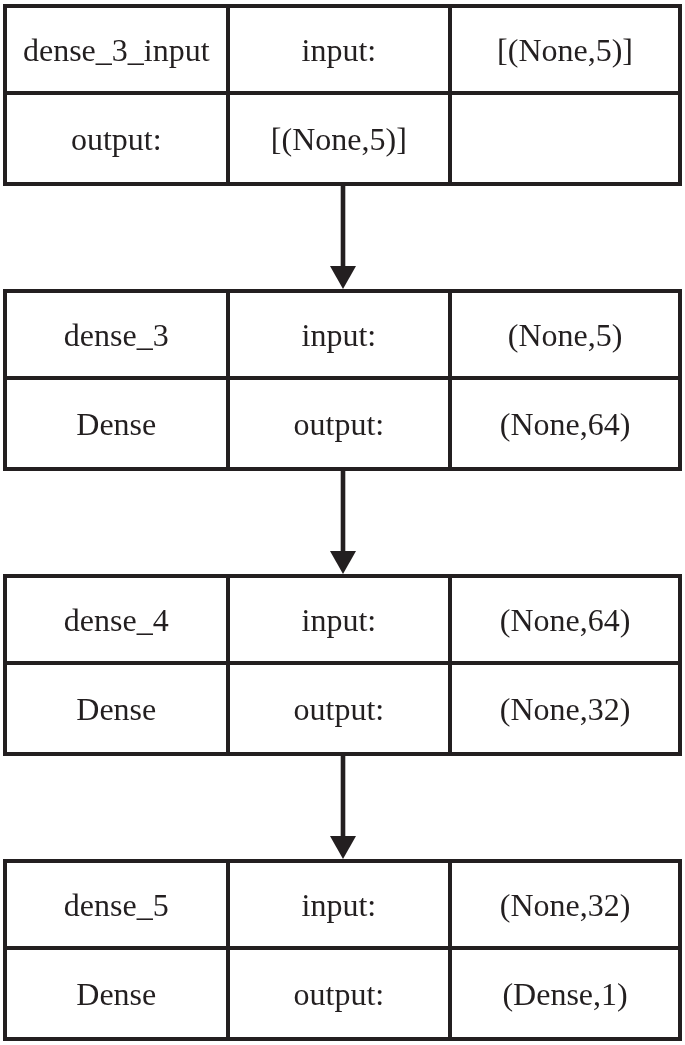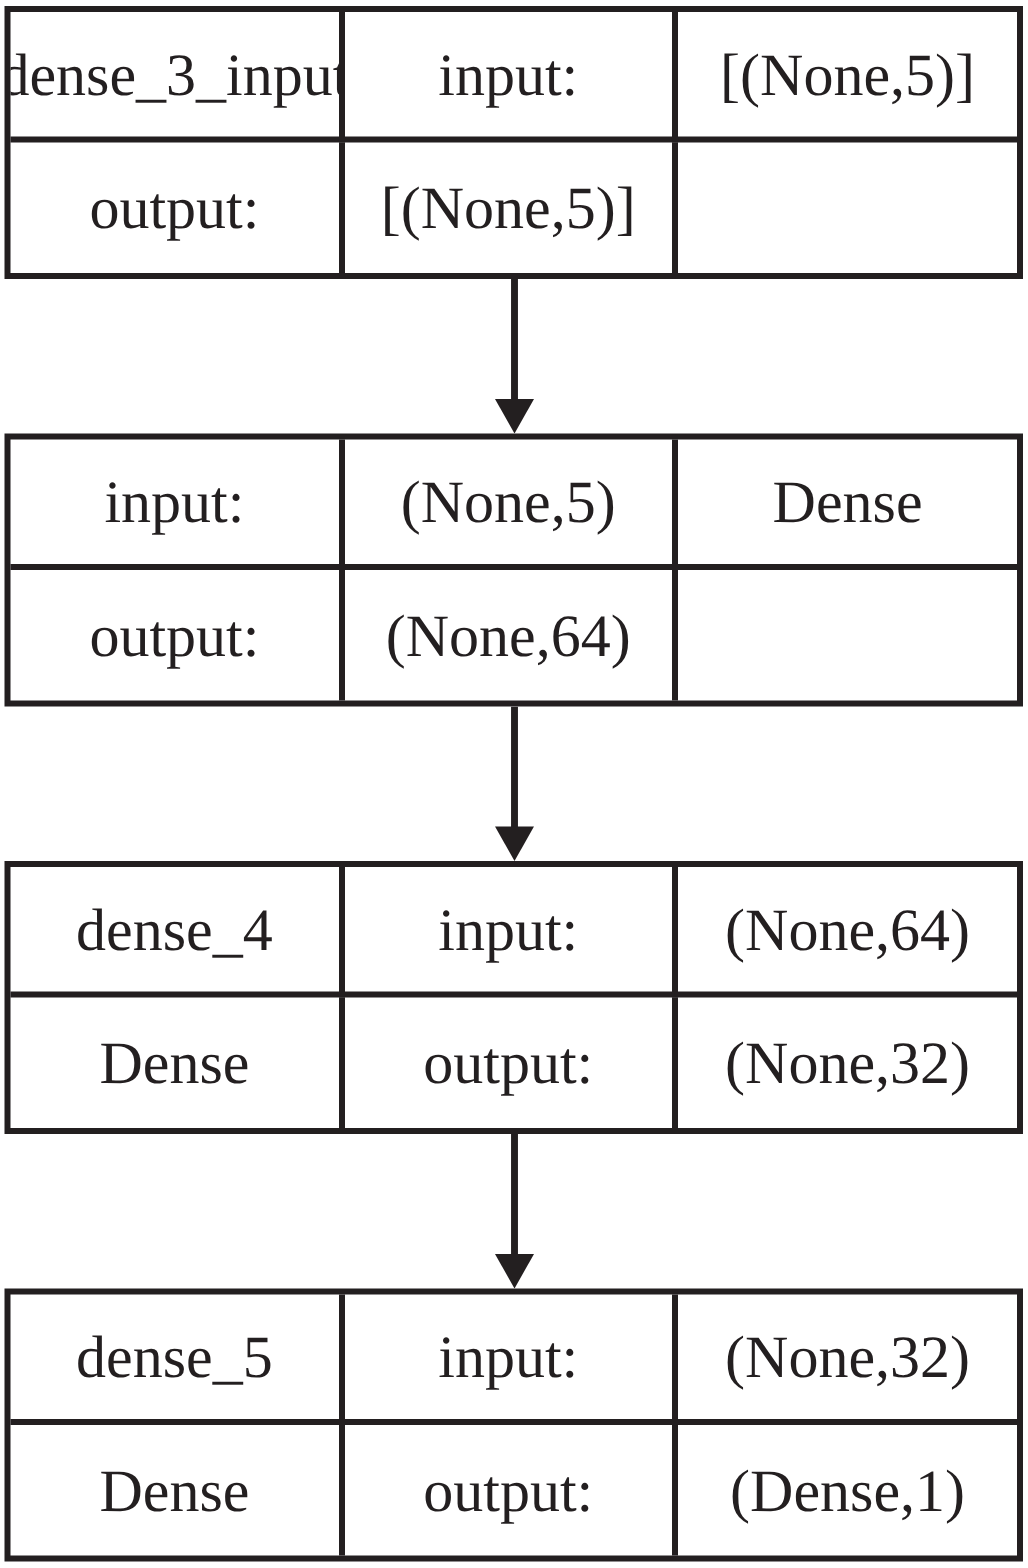--- a/index.html
+++ b/index.html
@@ -26,21 +26,21 @@
     grid-template-rows: 1fr 1fr;
     background: #ffffff;
   }
   .cell {
     box-sizing: border-box;
     border-right: 4px solid #231f20;
     border-bottom: 4px solid #231f20;
     display: flex;
     align-items: center;
     justify-content: center;
-    font-size: 40px;
+    font-size: 32px;
     line-height: 1;
     white-space: nowrap;
     overflow: hidden;
     padding: 0 16px;
   }
   .cell:nth-child(3n) { border-right: none; }
   .cell:nth-child(n+4) { border-bottom: none; }
   .arrow-gap {
     height: 103px;
     display: flex;
@@ -63,20 +63,21 @@
   </div>
 
   <div class="arrow-gap">
     <svg width="36" height="103" viewBox="0 0 36 103" aria-hidden="true">
       <rect x="15.7" y="0" width="4.6" height="84" fill="#231f20"></rect>
       <polygon points="5,80 31,80 18,103" fill="#231f20"></polygon>
     </svg>
   </div>
 
   <div class="block">
+    <div class="cell">dense_3</div>
     <div class="cell">input:</div>
     <div class="cell">(None,5)</div>
     <div class="cell">Dense</div>
     <div class="cell">output:</div>
     <div class="cell">(None,64)</div>
   </div>
 
   <div class="arrow-gap">
     <svg width="36" height="103" viewBox="0 0 36 103" aria-hidden="true">
       <rect x="15.7" y="0" width="4.6" height="84" fill="#231f20"></rect>

